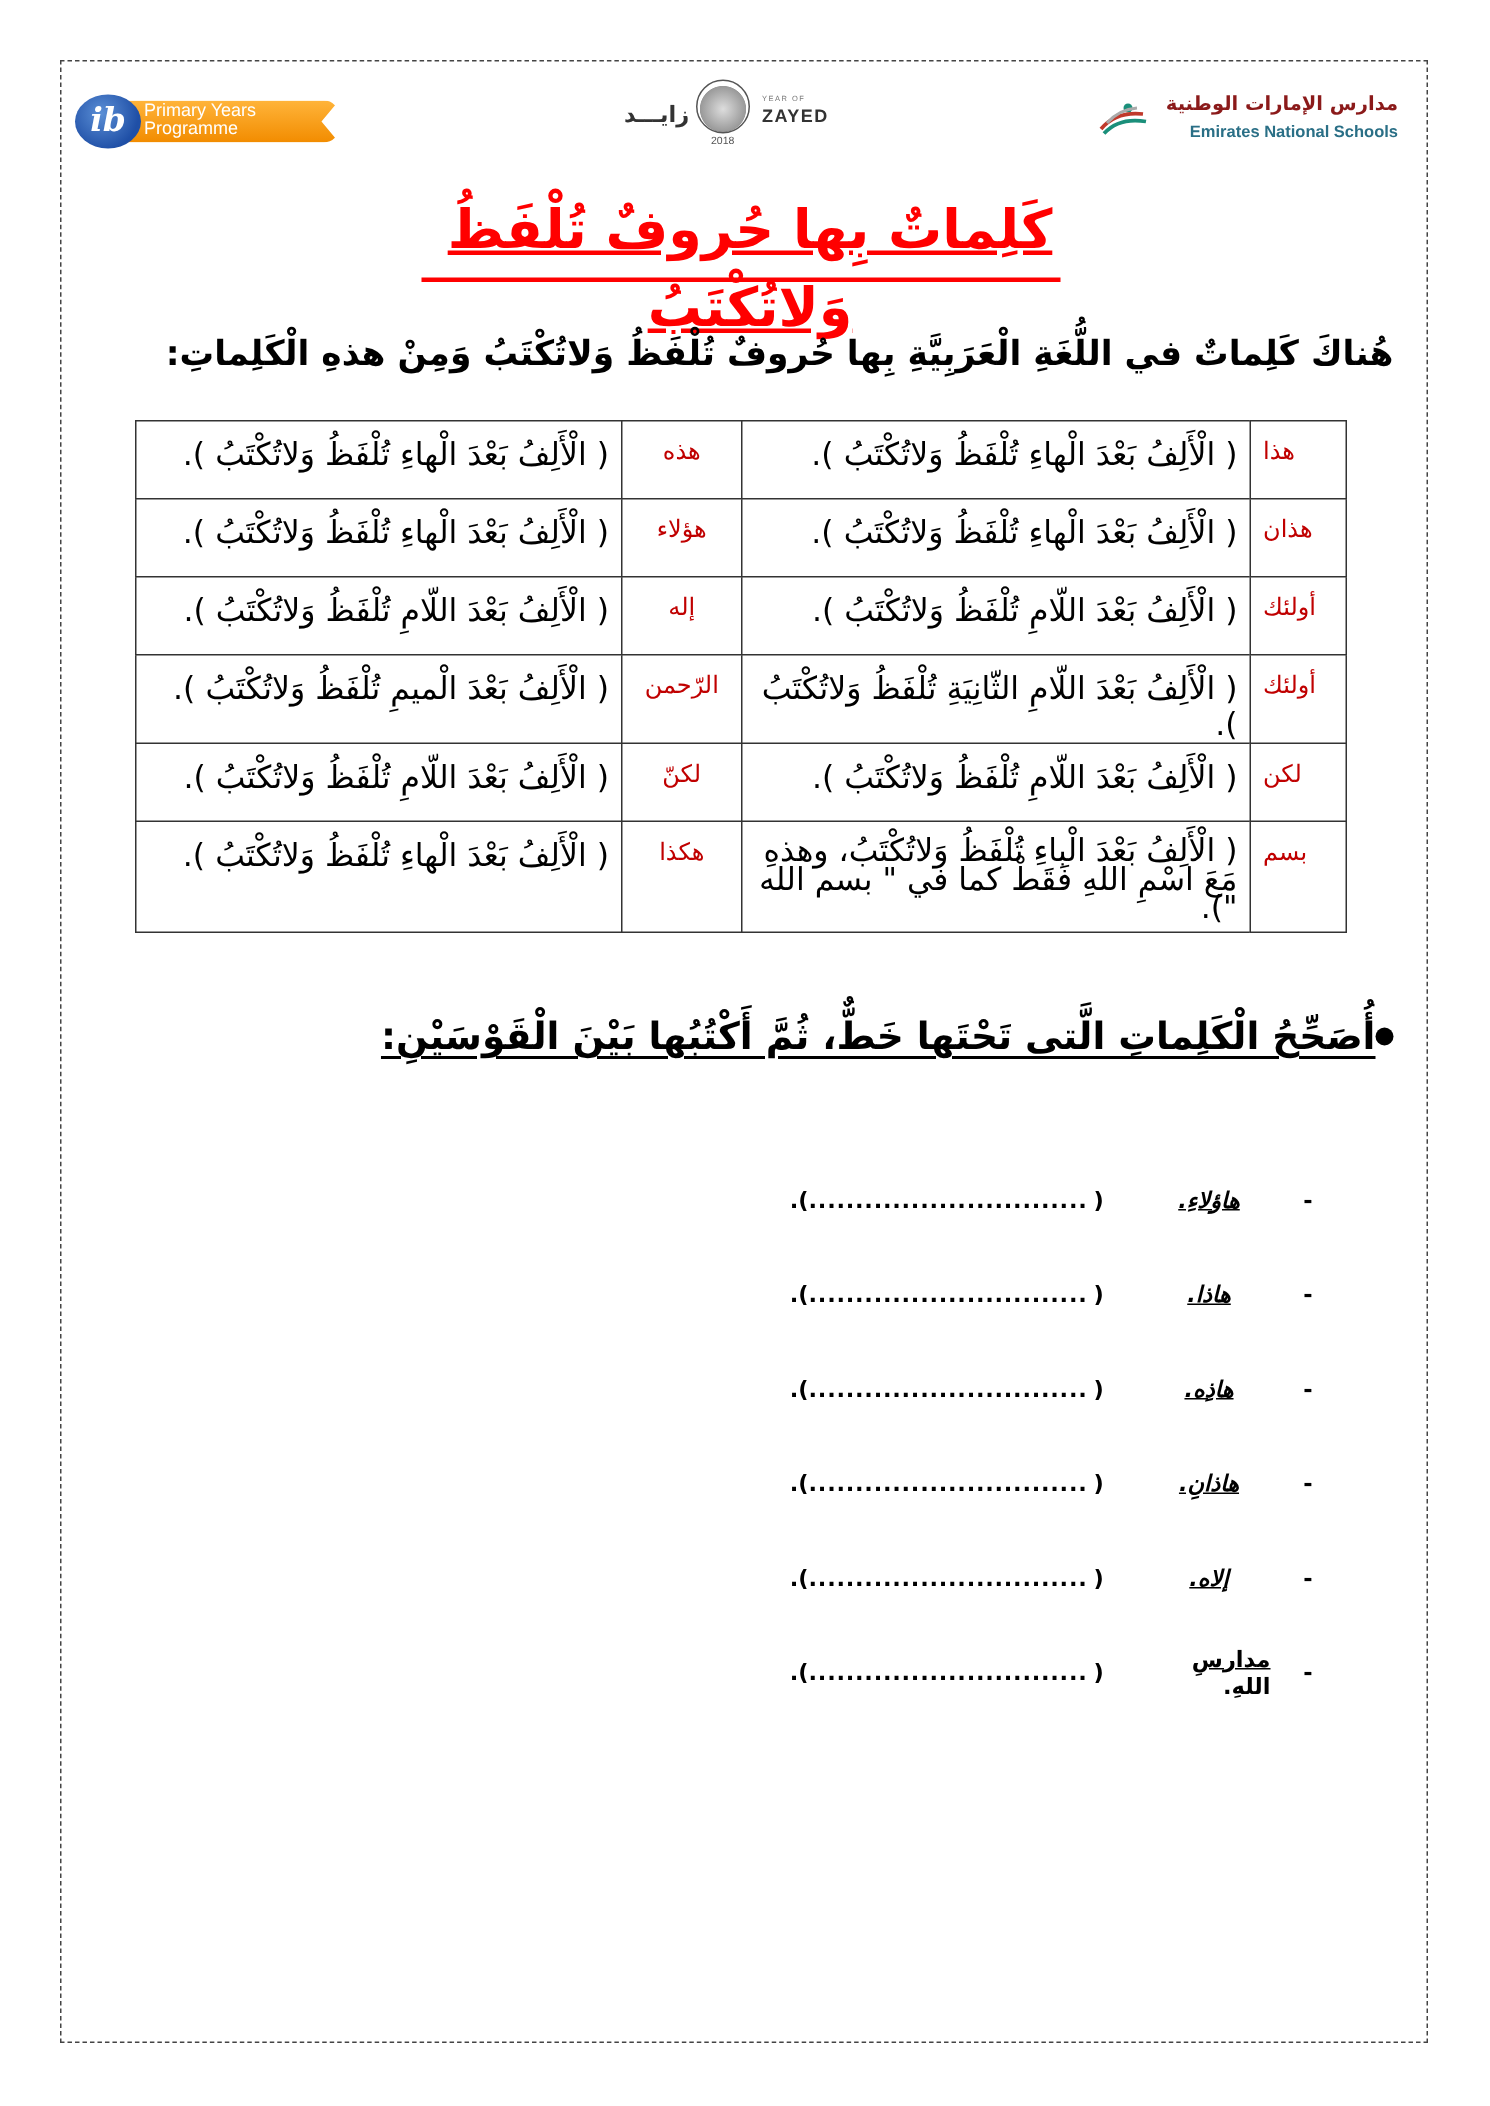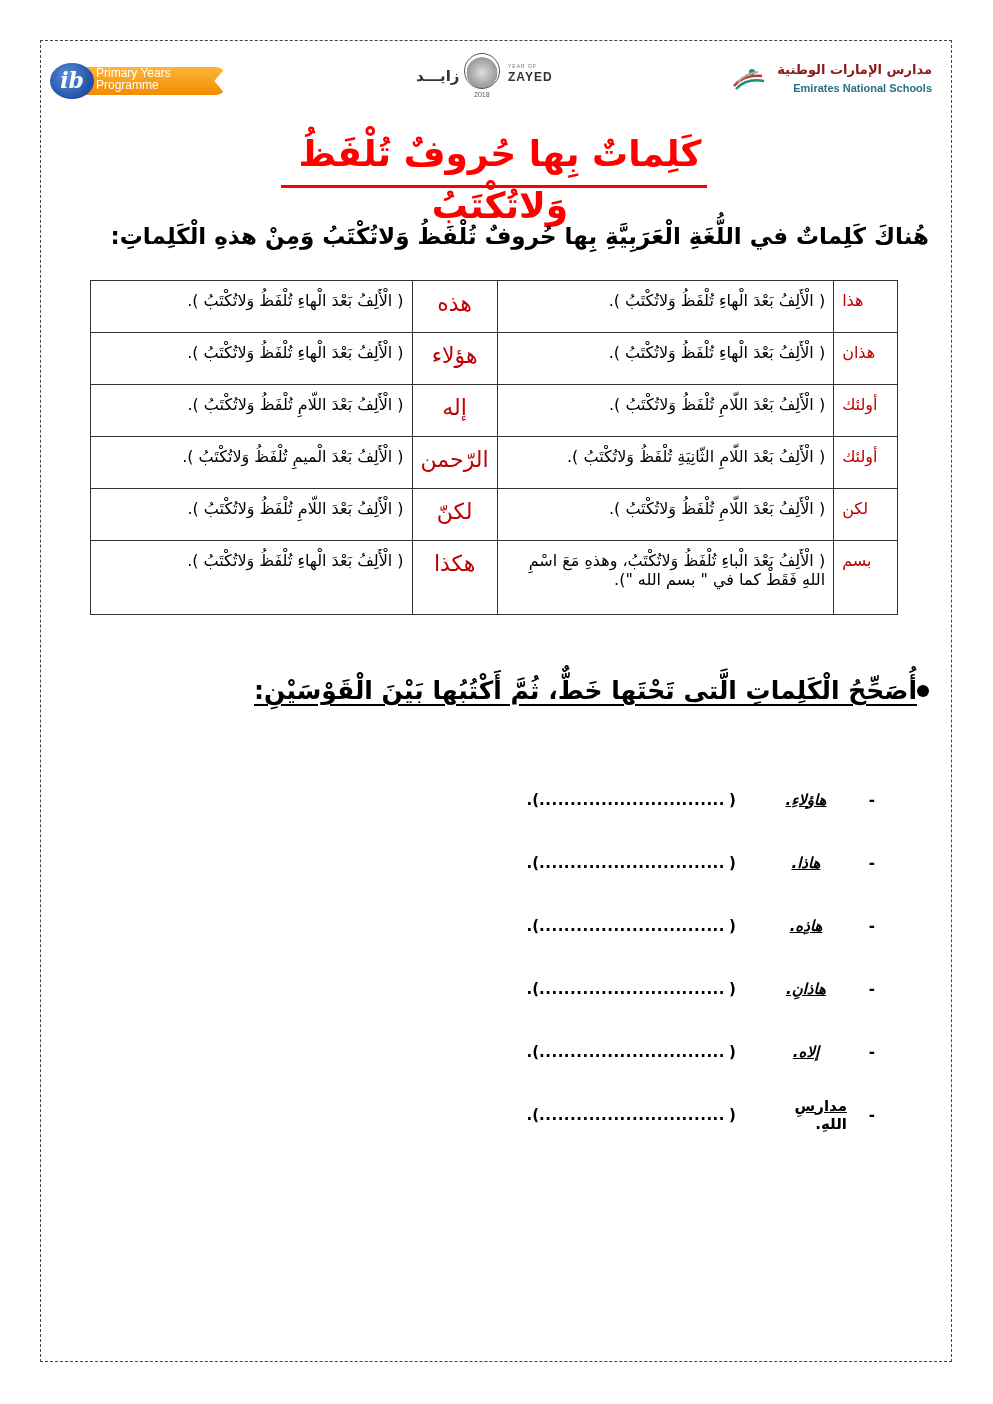--- a/index.html
+++ b/index.html
@@ -16,30 +16,30 @@
   .zayed-face { position:absolute; left:48px; top:0; width:34px; height:34px; border-radius:50%; border:1.5px solid #555; background:radial-gradient(circle at 50% 55%, #ddd, #999 60%, #fff 62%); }
   .zayed-year { position:absolute; left:58px; top:38px; font:7px "Liberation Sans", sans-serif; color:#555; }
   .zayed-small { position:absolute; left:92px; top:10px; font:5px "Liberation Sans", sans-serif; color:#777; letter-spacing:1px; }
   .zayed-en { position:absolute; left:92px; top:17px; font:bold 12px "Liberation Sans", sans-serif; color:#333; letter-spacing:1px; }
   .logo-ens { position:absolute; left:732px; top:62px; width:200px; height:36px; }
   .ens-mark { position:absolute; left:0; top:6px; width:34px; height:22px; }
   .ens-ar { position:absolute; right:0; top:0; font:bold 13px "DejaVu Sans", sans-serif; color:#8b1a1a; direction:rtl; }
   .ens-en { position:absolute; right:0; top:20px; font:bold 11px "Liberation Sans", sans-serif; color:#2a6f86; }
 
   
-  .title { position:absolute; left:270px; top:128px; width:460px; text-align:center; direction:rtl; color:#ff0000; font:bold 36px "DejaVu Sans", sans-serif; line-height:52px; }
+  .title { position:absolute; left:270px; top:128px; width:460px; text-align:center; direction:rtl; color:#ff0000; font:bold 36px "DejaVu Sans", sans-serif; line-height:52px;text-decoration:underline; }
   .title-rule { position:absolute; left:281px; top:185px; width:426px; height:3px; background:#ff0000; }
 
   .intro { position:absolute; right:64px; top:216px; direction:rtl; font:bold 23px "DejaVu Sans", sans-serif; line-height:40px; white-space:nowrap; }
 
   
   table.words { position:absolute; left:90px; top:280px; width:808px; border-collapse:collapse; direction:rtl; }
-  table.words td { border:1.5px solid #333; font-family:"DejaVu Sans", sans-serif; font-size:16px; vertical-align:top; padding:10px 8px 0 8px; box-sizing:border-box; }
+  table.words td { border:1.5px solid #333; font-family:"DejaVu Sans", sans-serif; font-size:21px; vertical-align:top; padding:10px 8px 0 8px; box-sizing:border-box; }
   table.words td.word { color:#c00000; text-align:left; width:64px; font-size:16px; }
-  table.words td.word2 { color:#c00000; text-align:center; width:80px; font-size:22px; }
+  table.words td.word2 { color:#c00000; text-align:center; width:80px; font-size:16px; }
   table.words td.rule-a { width:339px; text-align:right; }
   table.words td.rule-b { width:324px; text-align:right; }
   table.words tr { height:52px; }
   table.words tr.tall { height:74px; }
   .rule-small { font-size:13px; line-height:19px; }
 
   
   .exercise-heading { position:absolute; right:64px; top:676px; direction:rtl; font:bold 25px "DejaVu Sans", sans-serif; white-space:nowrap; display:flex; align-items:center; }
   .bullet { width:12px; height:12px; border-radius:50%; background:#000; display:inline-block; }
   .exercise-heading .heading-text { text-decoration:underline; text-decoration-thickness:2px; text-underline-offset:5px; }

